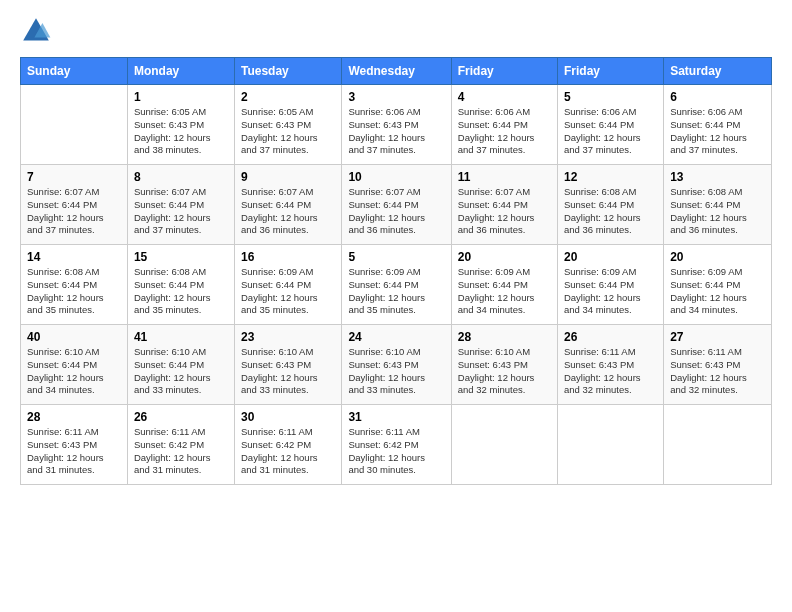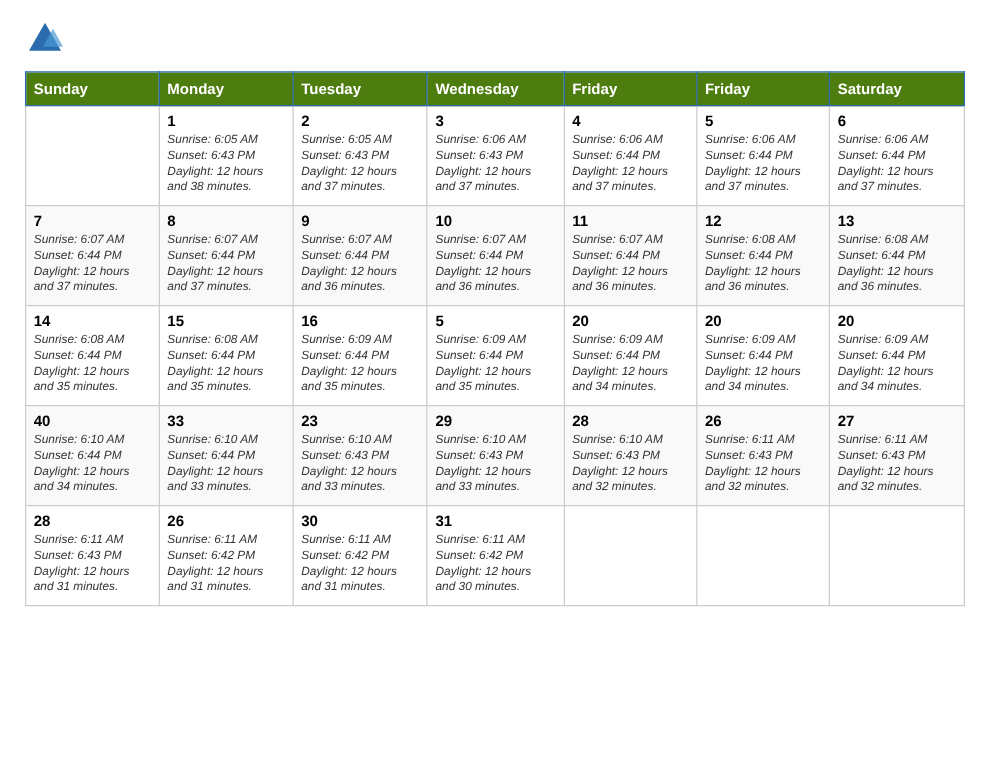--- a/index.html
+++ b/index.html
@@ -50,21 +50,21 @@
       font-size: 14px;
       color: #555;
       margin-top: 2px;
     }
     table {
       width: 100%;
       border-collapse: collapse;
       font-size: 10.5px;
     }
     thead tr th {
-      background-color: #4d7c0f;
+      background-color: #3b82f6;
       color: white;
       padding: 6px 6px;
       text-align: left;
       font-size: 12px;
       font-weight: bold;
       border: 1px solid #2b6cb0;
     }
     tbody tr td {
       border: 1px solid #ccc;
       padding: 5px 6px;
@@ -76,21 +76,20 @@
     .day-number {
       font-weight: bold;
       font-size: 12px;
       margin-bottom: 2px;
       display: block;
     }
     .day-info {
       font-size: 9.5px;
       color: #333;
       line-height: 1.35;
-      font-style: italic;
     }
     tbody tr:nth-child(even) td {
       background-color: #f9f9f9;
     }
     tbody tr td.empty {
       background: #fff;
     }
   </style>
 </head>
 <body>
@@ -212,29 +211,29 @@
             <span class="day-number">20</span>
             <div class="day-info">Sunrise: 6:09 AM<br>Sunset: 6:44 PM<br>Daylight: 12 hours<br>and 34 minutes.</div>
           </td>
         </tr>
         <tr>
           <td>
             <span class="day-number">40</span>
             <div class="day-info">Sunrise: 6:10 AM<br>Sunset: 6:44 PM<br>Daylight: 12 hours<br>and 34 minutes.</div>
           </td>
           <td>
-            <span class="day-number">33</span>
+            <span class="day-number">41</span>
             <div class="day-info">Sunrise: 6:10 AM<br>Sunset: 6:44 PM<br>Daylight: 12 hours<br>and 33 minutes.</div>
           </td>
           <td>
             <span class="day-number">23</span>
             <div class="day-info">Sunrise: 6:10 AM<br>Sunset: 6:43 PM<br>Daylight: 12 hours<br>and 33 minutes.</div>
           </td>
           <td>
-            <span class="day-number">29</span>
+            <span class="day-number">24</span>
             <div class="day-info">Sunrise: 6:10 AM<br>Sunset: 6:43 PM<br>Daylight: 12 hours<br>and 33 minutes.</div>
           </td>
           <td>
             <span class="day-number">28</span>
             <div class="day-info">Sunrise: 6:10 AM<br>Sunset: 6:43 PM<br>Daylight: 12 hours<br>and 32 minutes.</div>
           </td>
           <td>
             <span class="day-number">26</span>
             <div class="day-info">Sunrise: 6:11 AM<br>Sunset: 6:43 PM<br>Daylight: 12 hours<br>and 32 minutes.</div>
           </td>

